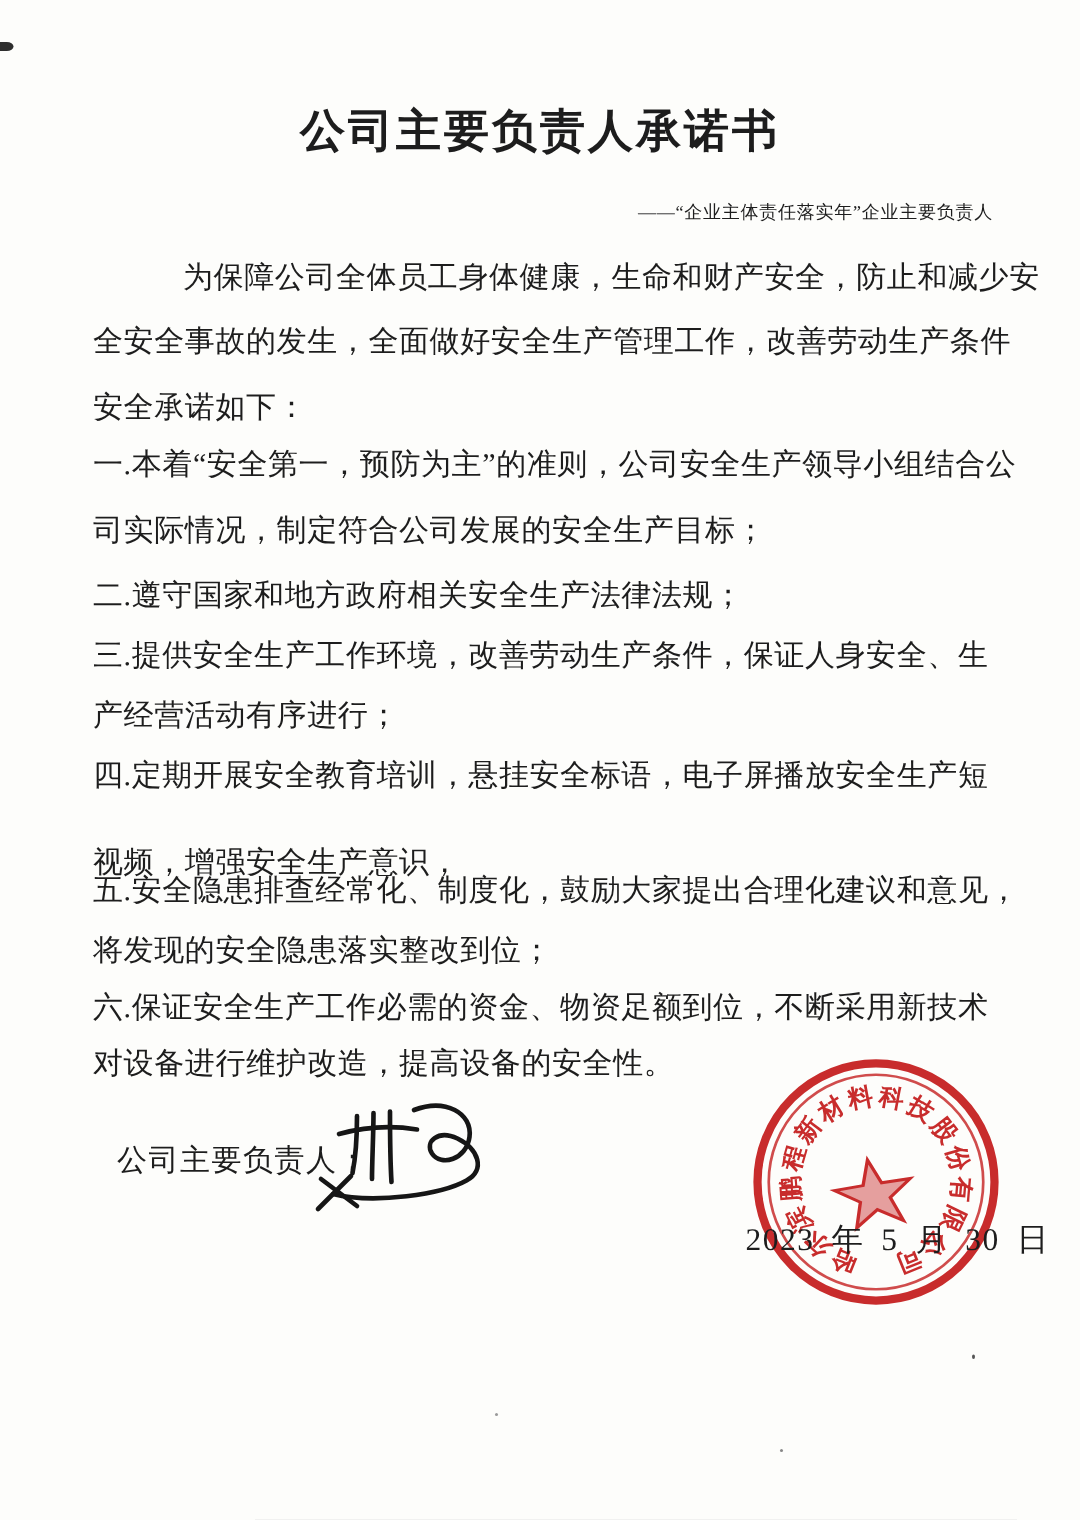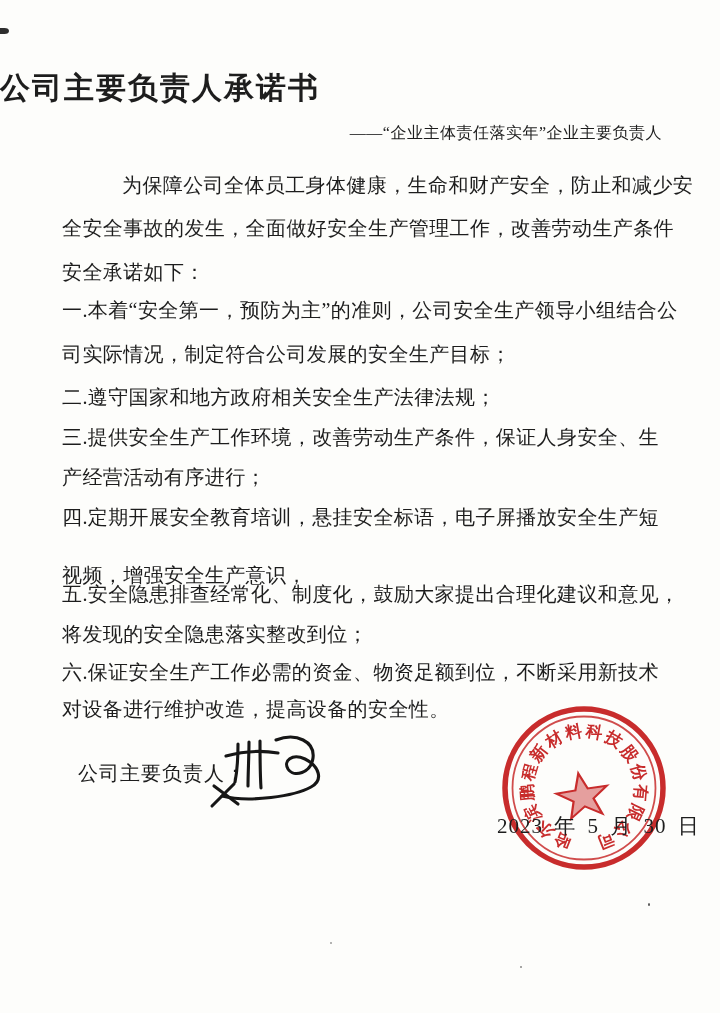--- a/index.html
+++ b/index.html
@@ -2,26 +2,26 @@
 <html><head>
 <meta charset="utf-8">
 <style>
   html,body{margin:0;padding:0;background:#e8e8e8;}
   .page{
     position:relative;width:720px;height:1013px;margin:0 auto;
     background:#fdfdfb;color:#1d1d1d;overflow:hidden;
     font-family:"Liberation Serif","DejaVu Serif",serif;
   }
   .title{
-    position:absolute;top:71px;left:0;width:100%;
+    position:absolute;top:71px;left:0;width:100%;text-align:center;
     font-size:30px;font-weight:bold;letter-spacing:2px;line-height:1.1;
   }
   .subtitle{
-    position:absolute;top:124px;right:58px;
-    font-size:16px;letter-spacing:0.5px;line-height:1.1;white-space:nowrap;
+    position:absolute;top:135px;right:58px;
+    font-size:12px;letter-spacing:0.5px;line-height:1.1;white-space:nowrap;
   }
   .line{
     position:absolute;left:62px;font-size:20px;line-height:1.15;
     letter-spacing:0.4px;white-space:nowrap;
   }
   .line.indent{left:122px;}
   .sig-label{
     position:absolute;left:78px;top:760px;font-size:20px;
     letter-spacing:1px;white-space:nowrap;
   }

